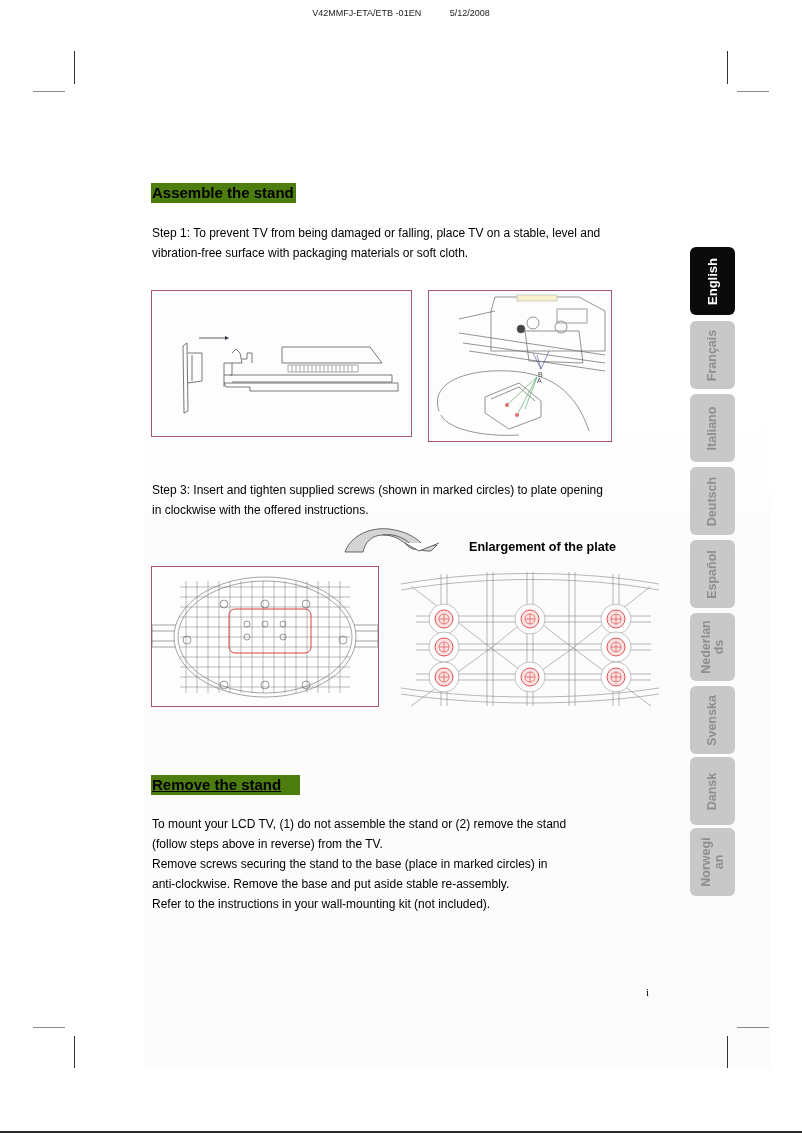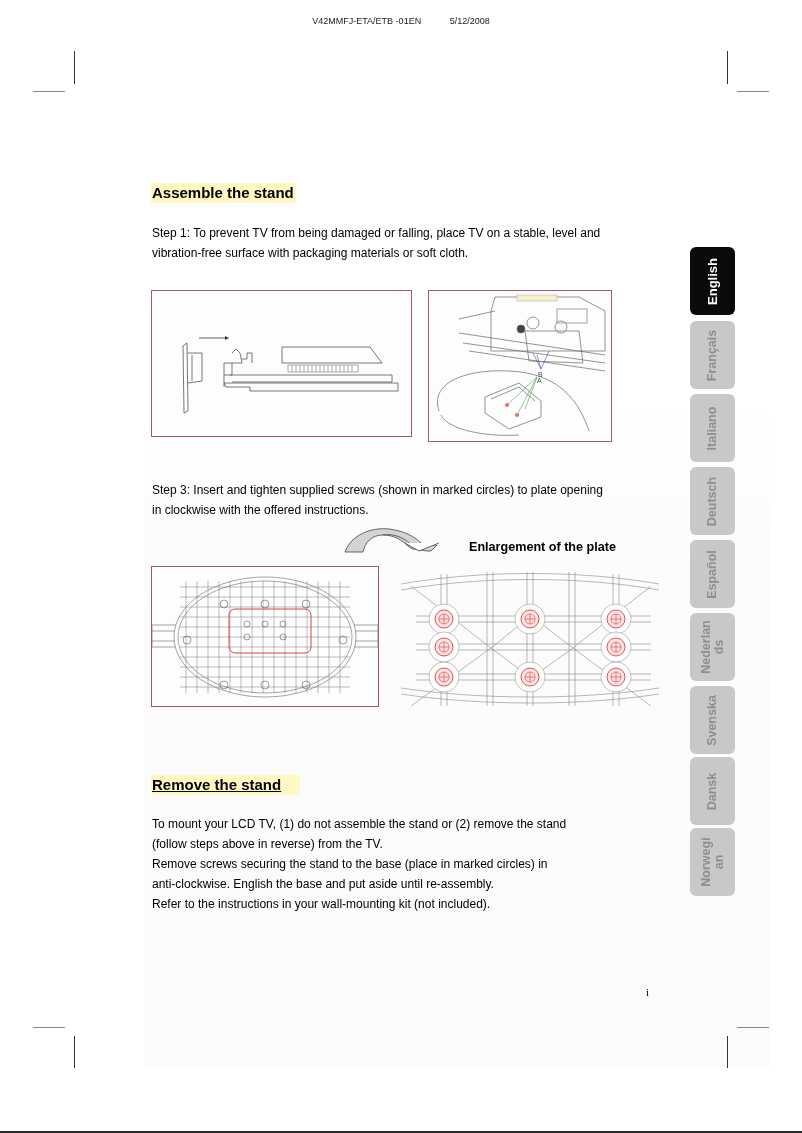--- a/index.html
+++ b/index.html
@@ -7,30 +7,30 @@
       width: 802px; height: 1133px; position: relative; overflow: hidden;
       background: #ffffff;
       font-family: "Liberation Sans", sans-serif;
       color: #000;
     }
     .shade {
       position: absolute; left: 144px; top: 410px; width: 626px; height: 658px;
       background: linear-gradient(#ffffff, #fcfcfc 20%, #fbfbfb);
     }
     .header {
-      position: absolute; top: 16px; left: 0; width: 802px; text-align: center;
+      position: absolute; top: 8px; left: 0; width: 802px; text-align: center;
       font-size: 9px; color: #222; letter-spacing: 0;
     }
     .header span { display: inline-block; margin: 0 13px; }
     .crop { position: absolute; background: #333; }
     .crop.h { height: 1px; background: #888; }
     .crop.v { width: 1px; }
     .h2 {
       position: absolute; left: 151px; font-weight: bold; font-size: 15px;
-      background: #fef9c3; padding: 1px 2px 1px 1px; line-height: 18px;
+      background: #4d7c0f; padding: 1px 2px 1px 1px; line-height: 18px;
     }
     .para {
       position: absolute; left: 152px; font-size: 12px; line-height: 20px;
       width: 500px; margin: 0;
     }
     .para p { margin: 0; }
     .fig {
       position: absolute; border: 1px solid #a8537a; background: #fdfdfd;
     }
     .fig svg { display: block; width: 100%; height: 100%; }
@@ -306,21 +306,21 @@
       </g>
   </svg>
 </div>
 
 <div class="h2" style="top:775px;padding-right:19px;text-decoration:underline;">Remove the stand</div>
 
 <div class="para" style="top:814px;">
   <p>To mount your LCD TV, (1) do not assemble the stand or (2) remove the stand</p>
   <p>(follow steps above in reverse) from the TV.</p>
   <p>Remove screws securing the stand to the base (place in marked circles) in</p>
-  <p>anti-clockwise. English the base and put aside until re-assembly.</p>
+  <p>anti-clockwise. Remove the base and put aside stable re-assembly.</p>
   <p>Refer to the instructions in your wall-mounting kit (not included).</p>
 </div>
 
 <div class="tabs">
   <div class="tab active" style="top:0px;">
       <span class="label">English</span>
     </div>
   <div class="tab" style="top:74px;">
       <span class="label">Français</span>
     </div>

